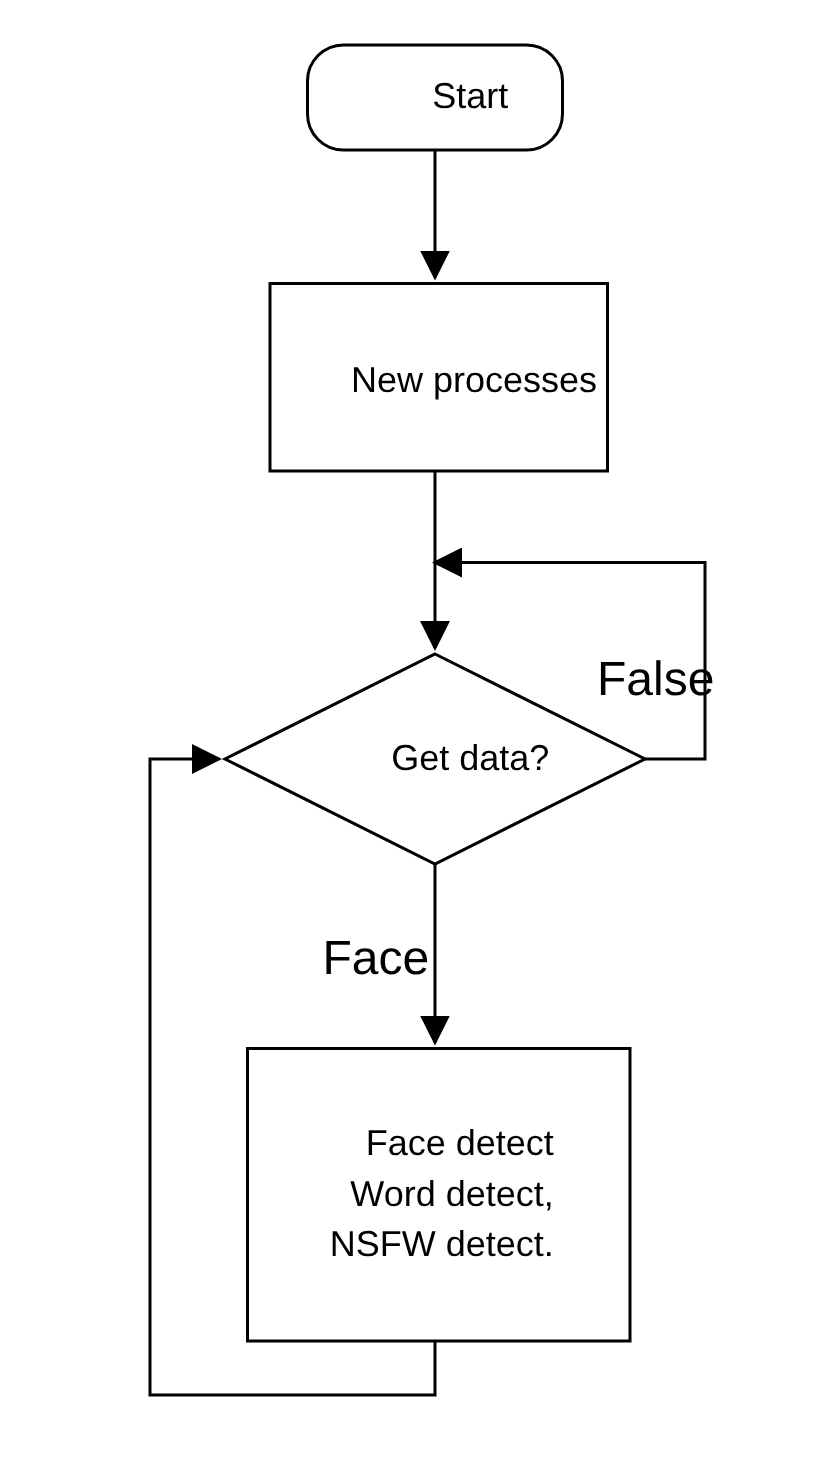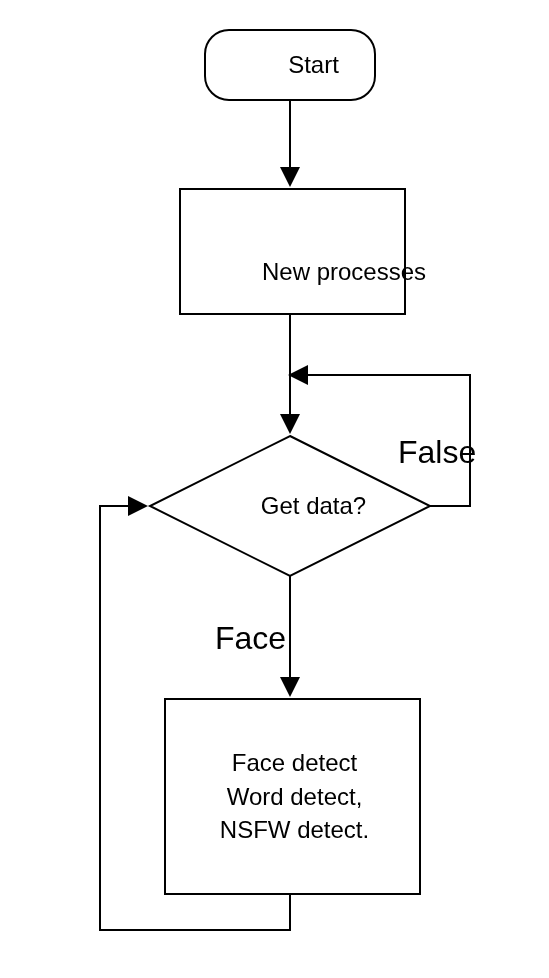--- a/index.html
+++ b/index.html
@@ -11,21 +11,21 @@
       font-family: -apple-system, BlinkMacSystemFont, "Segoe UI", Helvetica, Arial, sans-serif;
       font-size: 24px;
       color: #000;
     }
     svg { position: absolute; top: 0; left: 0; }
     .node-text {
       position: absolute;
       display: flex;
       align-items: center;
       justify-content: center;
-      text-align: center;
+      text-align: right;
       line-height: 1.4;
       font-weight: 400;
       padding-left: 47px;
     }
     .edge-label {
       position: absolute;
       font-size: 32px;
     }
   </style>
 </head>
@@ -52,21 +52,21 @@
 
   <line x1="290" y1="576" x2="290" y2="695" stroke="#000" stroke-width="2" marker-end="url(#arrowhead)"></line>
 
   <rect x="165" y="699" width="255" height="195" fill="white" stroke="#000" stroke-width="2"></rect>
 
   <path d="M290,894 L290,930 L100,930 L100,506 L146,506" fill="none" stroke="#000" stroke-width="2" marker-end="url(#arrowhead)"></path>
 </svg>
 
 <div class="node-text" style="left:205px; top:30px; width:170px; height:70px;">Start</div>
 
-<div class="node-text" style="left:180px; top:197px; width:225px; height:149px;margin-left:28px;">New processes</div>
+<div class="node-text" style="left:180px; top:179px; width:225px; height:149px;">New processes</div>
 
 <div class="node-text" style="left:150px; top:436px; width:280px; height:140px;">Get data?</div>
 
 <div class="node-text" style="left:165px; top:699px; width:212px; height:195px; white-space:pre-line;">Face detect
 Word detect,
 NSFW detect.</div>
 
 <div class="edge-label" style="left:398px; top:434px;">False</div>
 
 <div class="edge-label" style="left:215px; top:620px;">Face</div>

